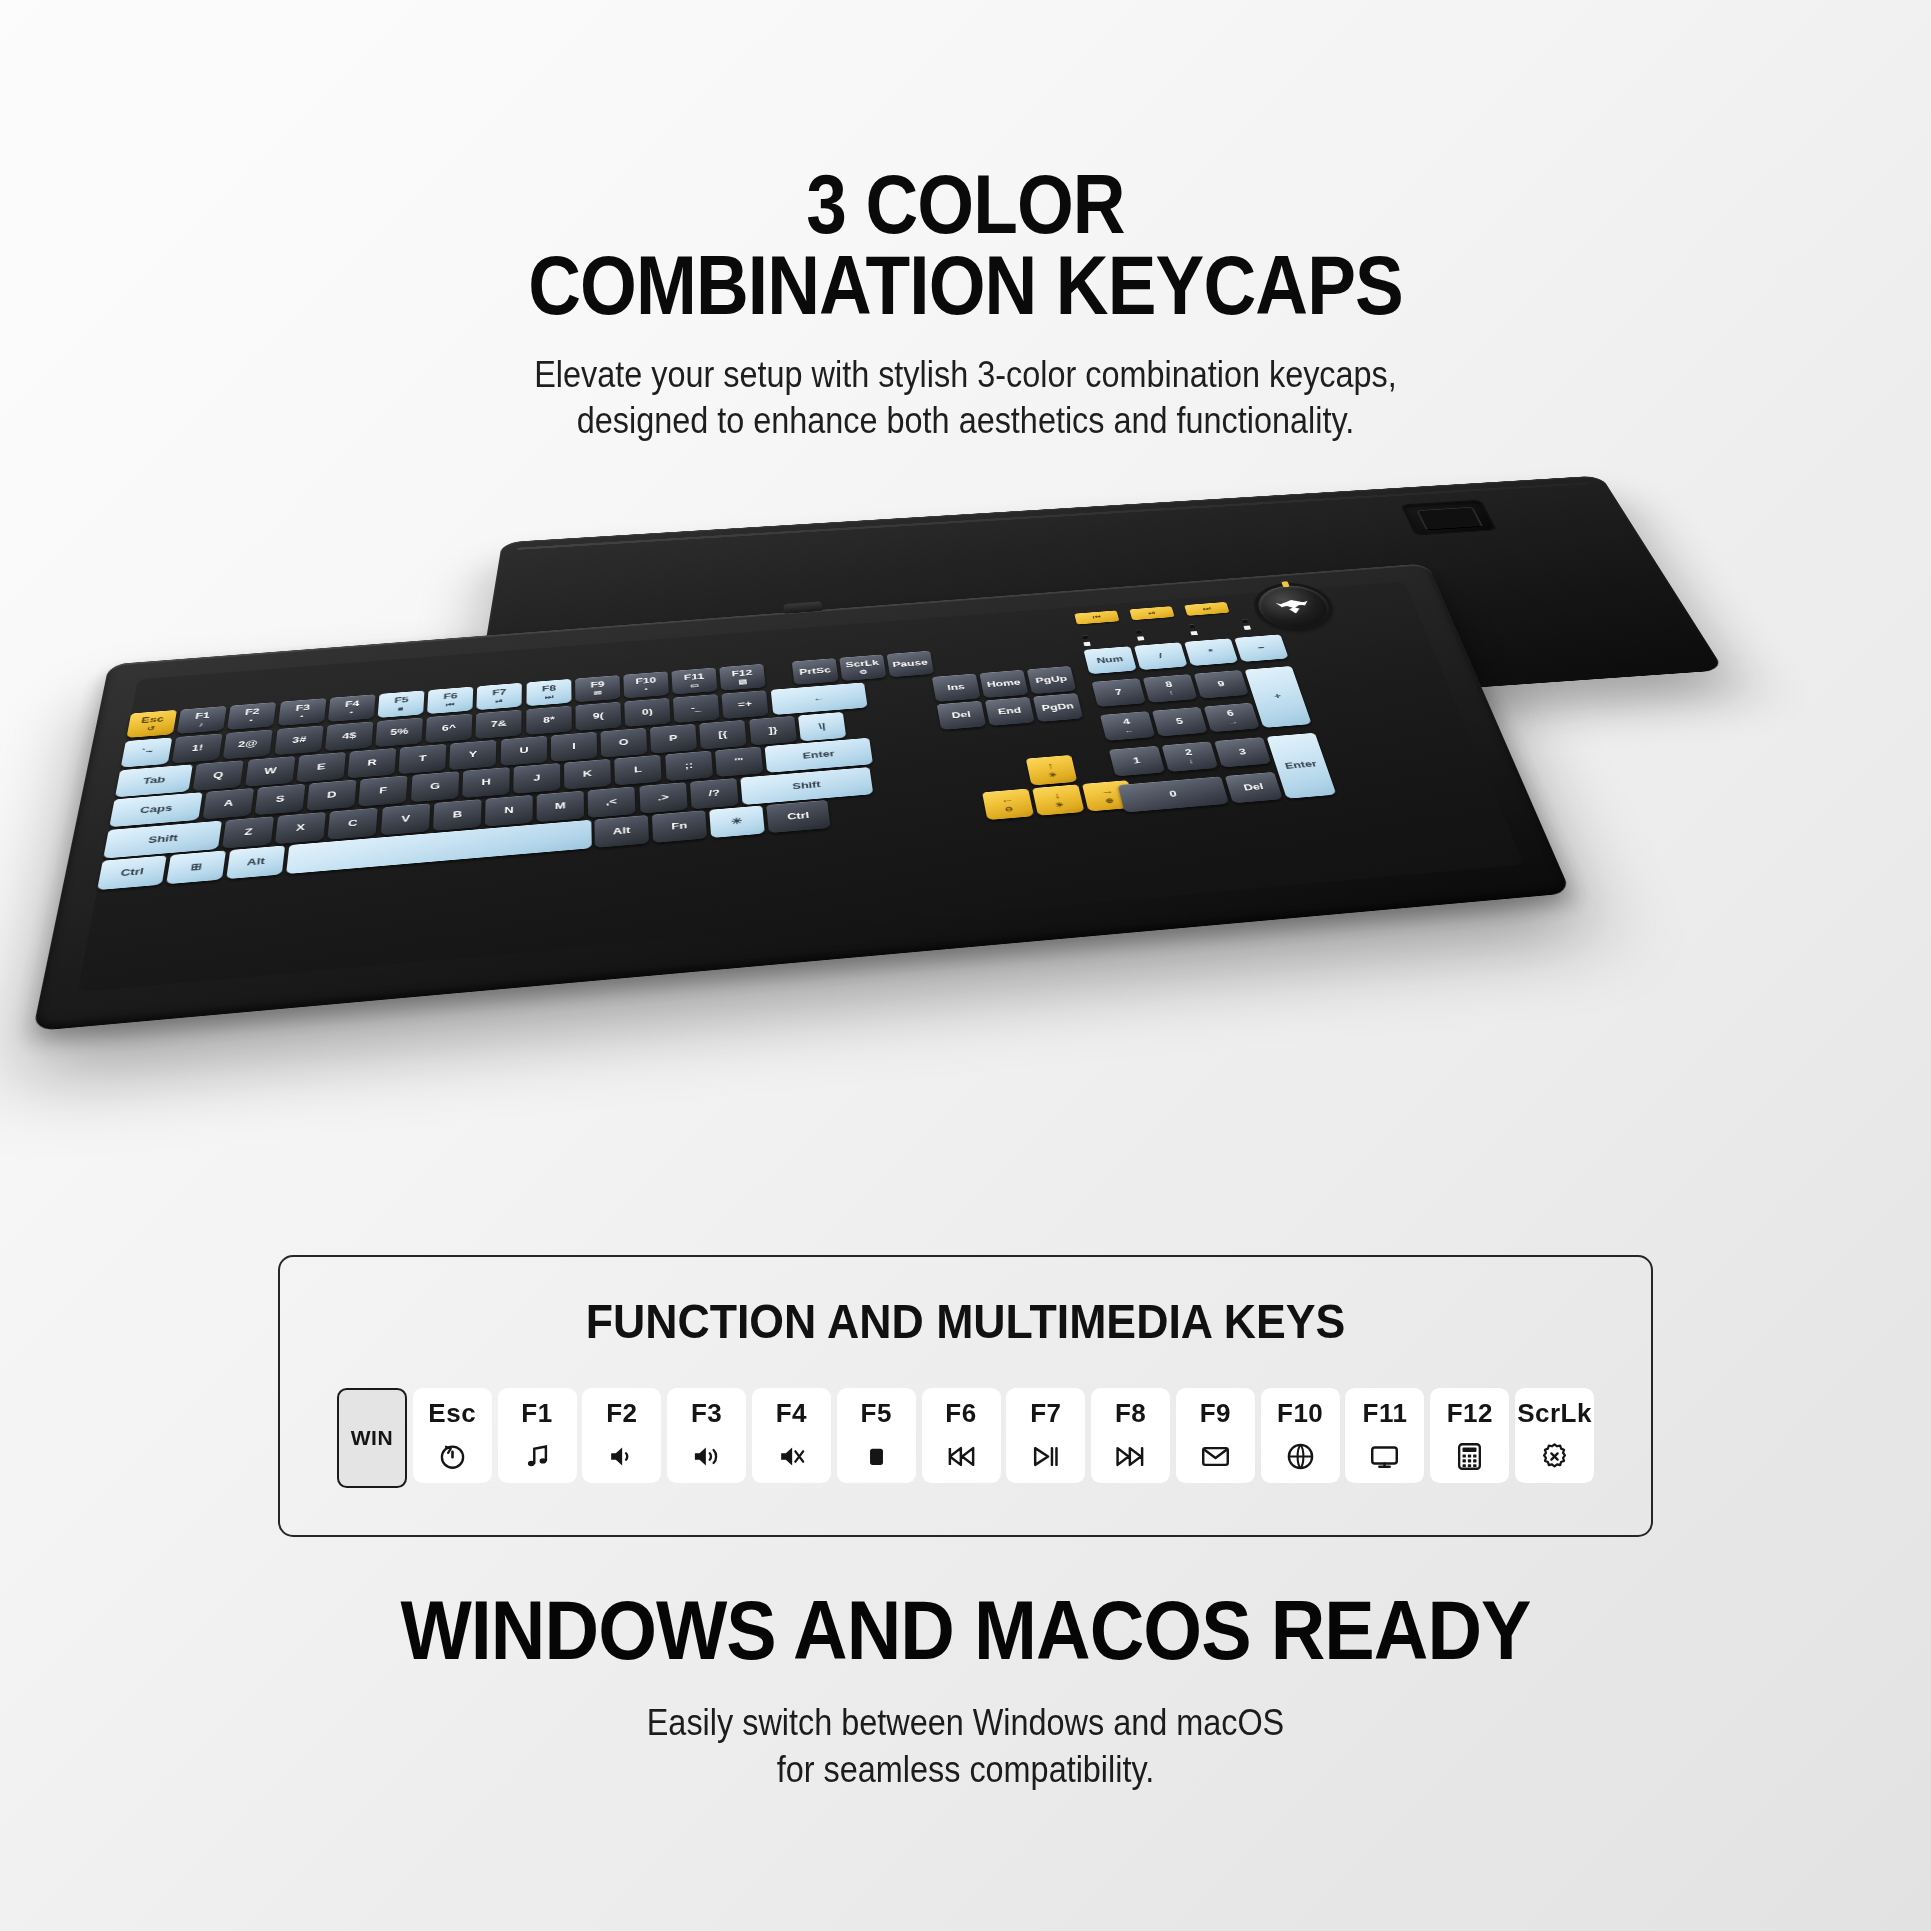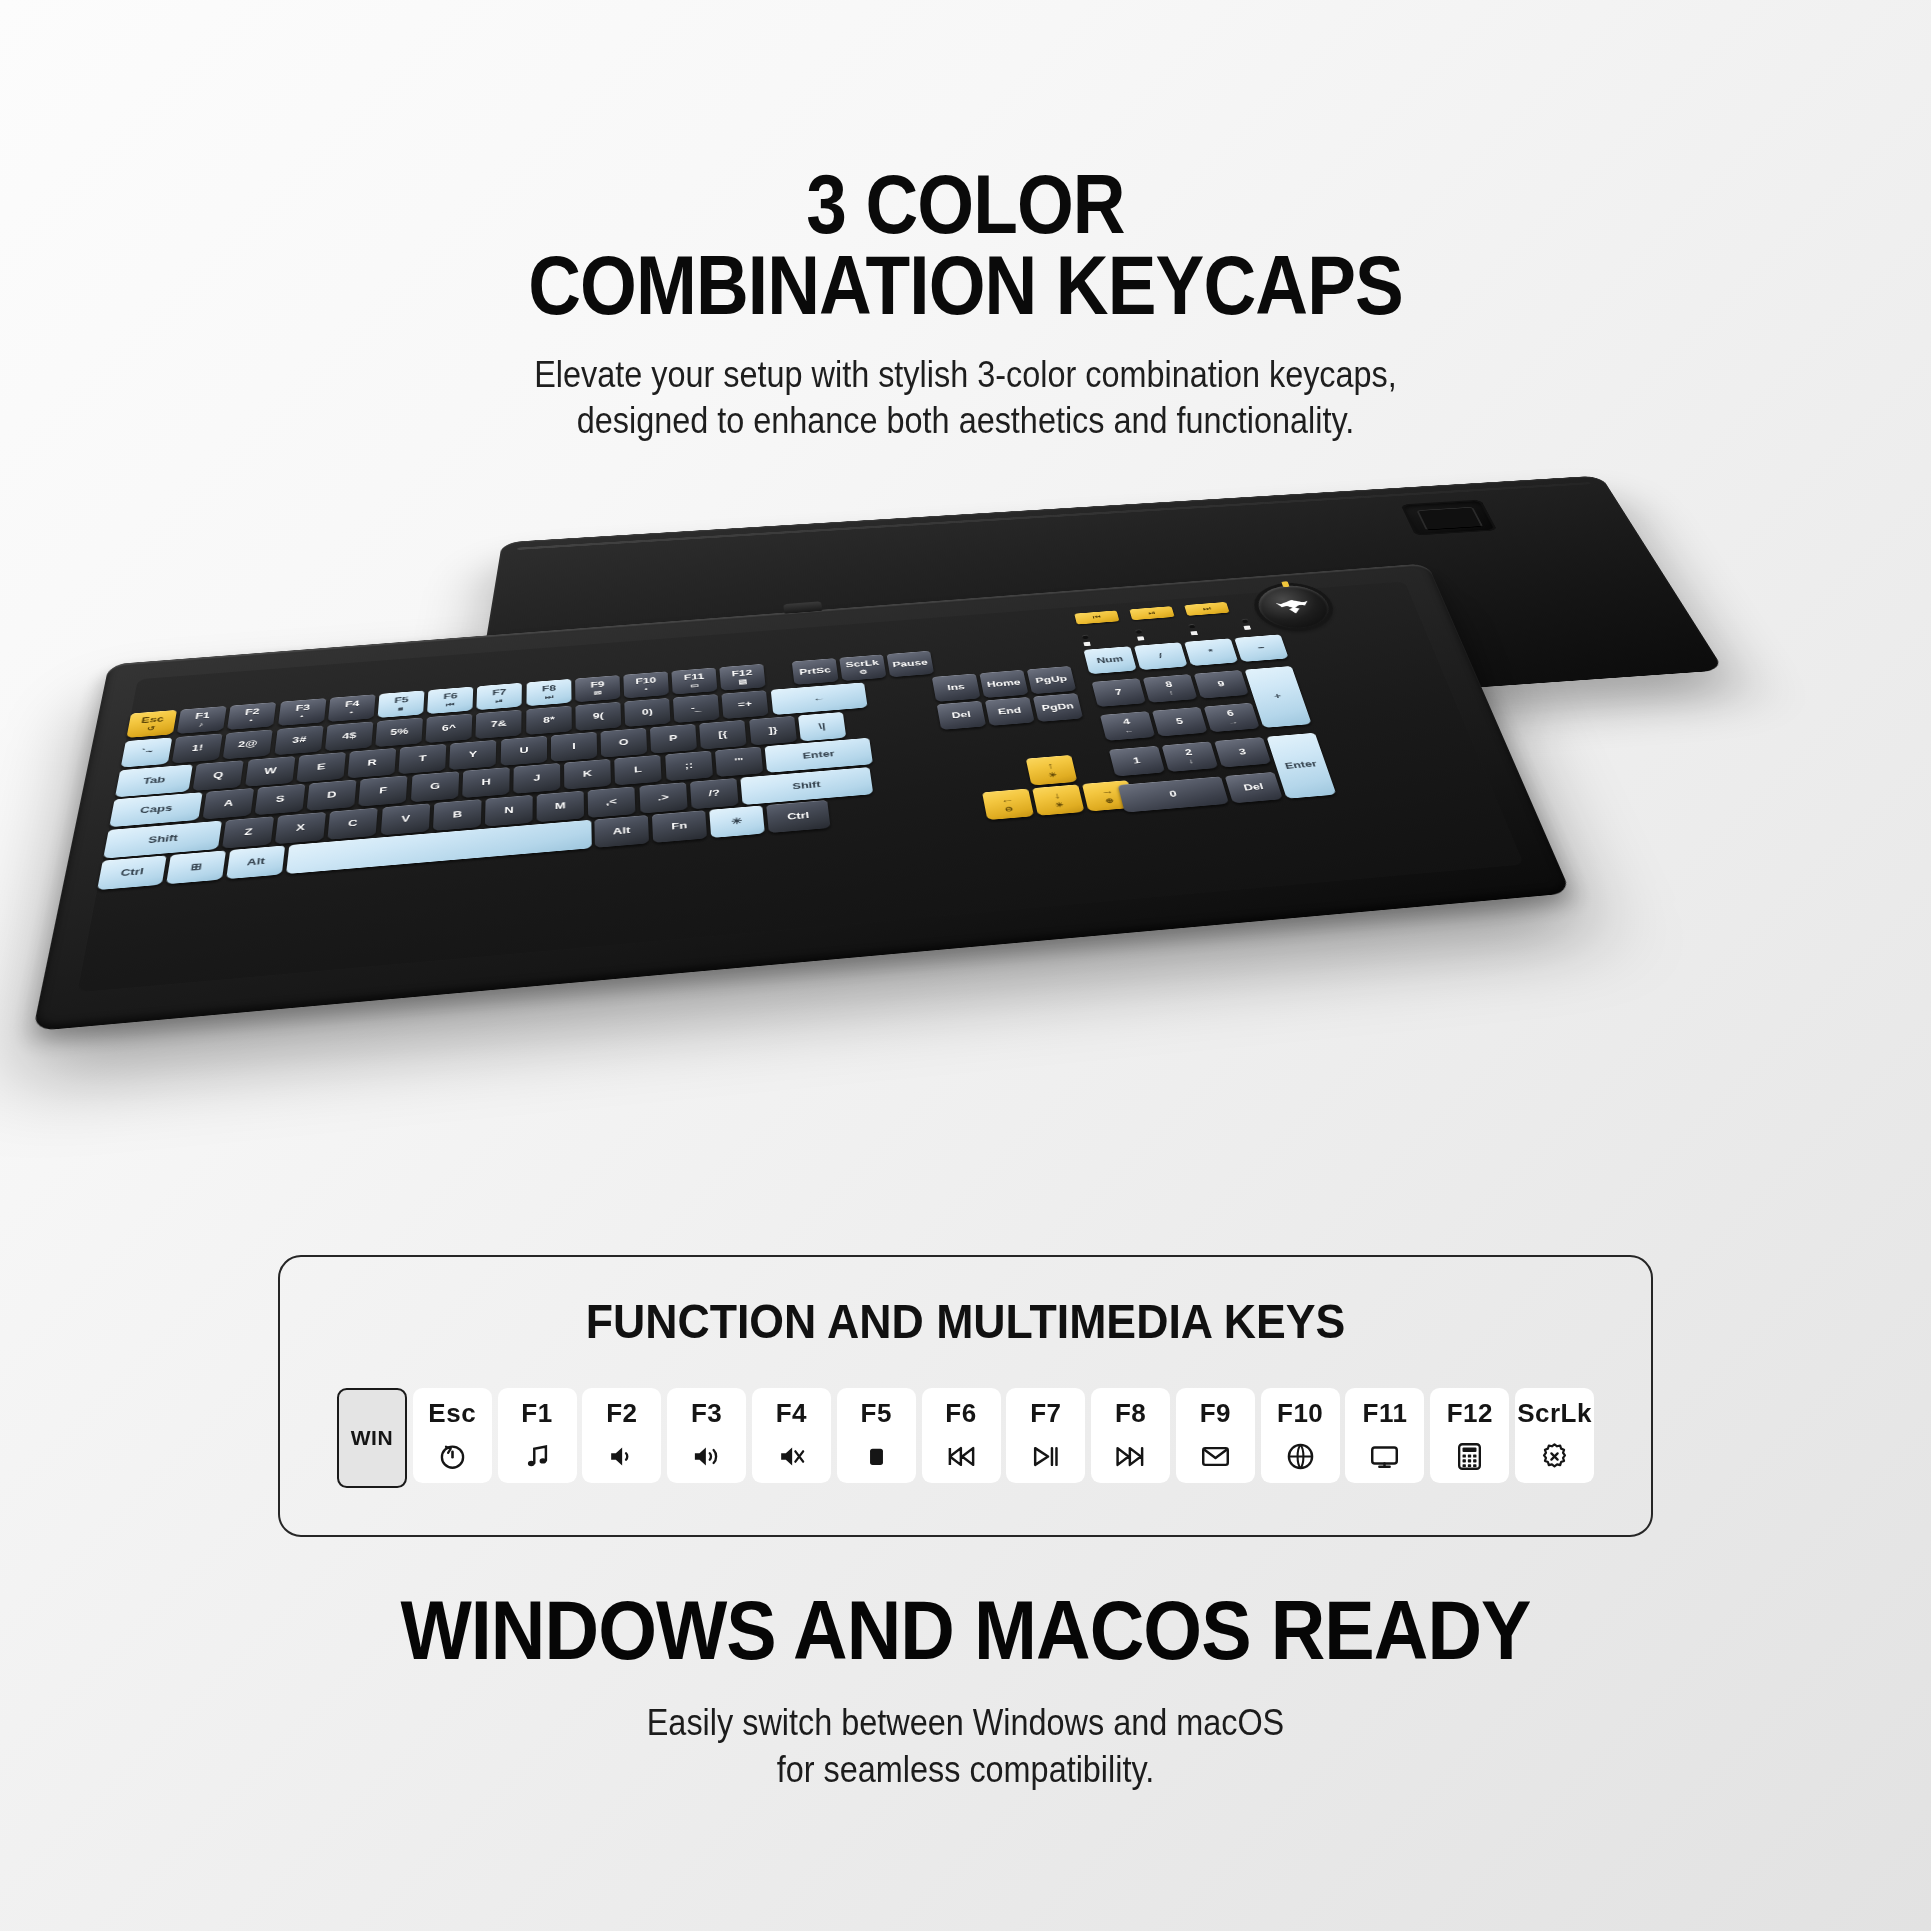--- a/index.html
+++ b/index.html
@@ -186,21 +186,21 @@
   .led-lbl { position: absolute; width: 6.8px; height: 6.8px; background: #f2f2f2; border-radius: 1px; }
 
   
   .fn-panel {
     position: absolute;
     left: 278px;
     top: 1255px;
     width: 1375px;
     height: 282px;
     border: 2.9px solid #262626;
-    border-radius: 23px;
+    border-radius: 15px;
     background: transparent;
   }
   .fn-title {
     position: absolute;
     top: 37px; left: 0; width: 100%;
     text-align: center;
     font-family: "Liberation Sans Narrow", "Liberation Sans", sans-serif;
     font-weight: 700;
     font-size: 48px;
     letter-spacing: 0px;

